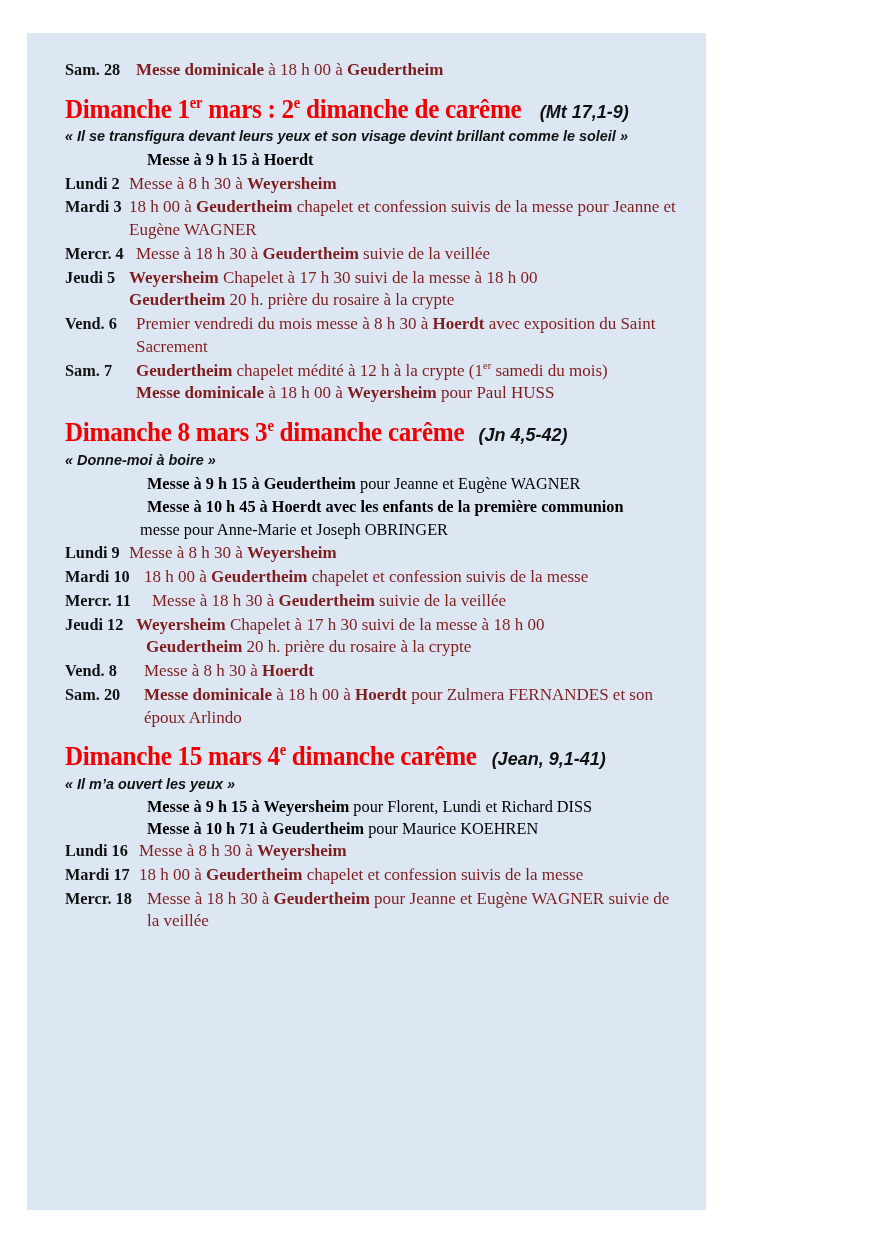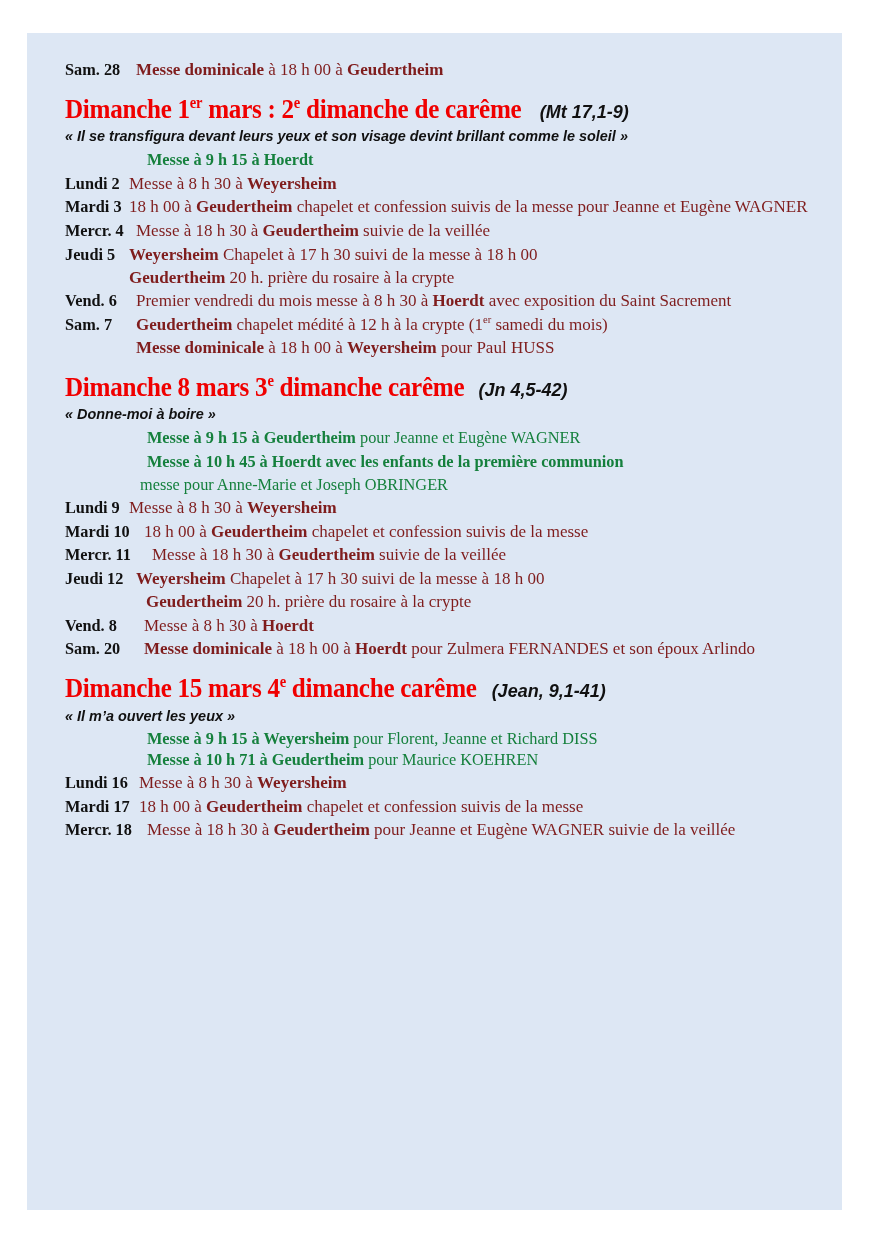--- a/index.html
+++ b/index.html
@@ -10,21 +10,21 @@
   body {
     width: 879px;
     height: 1240px;
     overflow: hidden;
     font-family: "Liberation Serif", serif;
   }
   #page {
     position: absolute;
     left: 27px;
     top: 33px;
-    width: 815px;
+    width: 679px;
     height: 1177px;
     background: #dde7f4;
     box-sizing: border-box;
     padding: 26px 22px 10px 38px;
   }
   
   .row {
     display: flex;
     align-items: baseline;
     margin: 0 0 1px 0;
@@ -101,21 +101,21 @@
     transform-origin: left center;
   }
   
   .massblock {
     padding-left: 82px;
     margin-bottom: 1px;
   }
   .massblock .mline {
     font-size: 16.3px;
     line-height: 1.42;
-    color: #15803d;
+    color: #000000;
   }
   .massblock.tight .mline { line-height: 1.32; }
   sup.ord {
     font-size: 0.62em;
     vertical-align: super;
     line-height: 0;
   }
 </style>
 </head>
 <body>
@@ -215,21 +215,21 @@
     <span class="daylabel">Sam. 20</span>
     <span class="content"><b>Messe dominicale</b><span> à 18 h 00 à </span><b>Hoerdt</b><span> pour  Zulmera FERNANDES et son époux Arlindo</span></span>
   </div>
 
   <div class="sunday">
     <span class="title"><span>Dimanche 15 mars 4</span><sup>e</sup><span> dimanche carême</span></span><span class="ref">(Jean, 9,1-41)</span>
   </div>
   <div class="quote">« Il m’a ouvert les yeux »</div>
 
   <div class="massblock tight">
-    <div class="mline"><b>Messe à 9 h 15 à  Weyersheim</b><span>  pour Florent, Jeanne et Richard DISS</span></div>
+    <div class="mline"><b>Messe à 9 h 15 à  Weyersheim</b><span>  pour Florent, Lundi et Richard DISS</span></div>
     <div class="mline"><b>Messe à 10 h 71 à Geudertheim</b><span> pour Maurice KOEHREN</span></div>
   </div>
 
   <div class="row gap-c">
     <span class="daylabel">Lundi 16</span>
     <span class="content"><span>Messe à 8 h 30 à </span><b>Weyersheim</b></span>
   </div>
 
   <div class="row gap-c">
     <span class="daylabel">Mardi 17</span>

